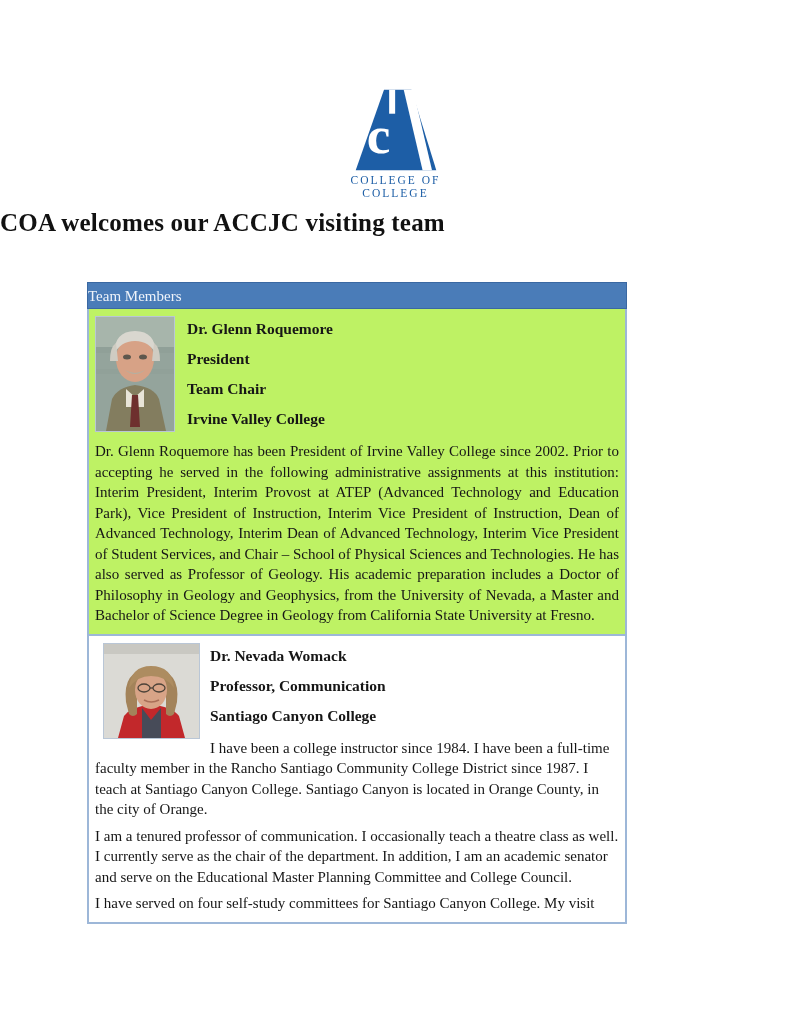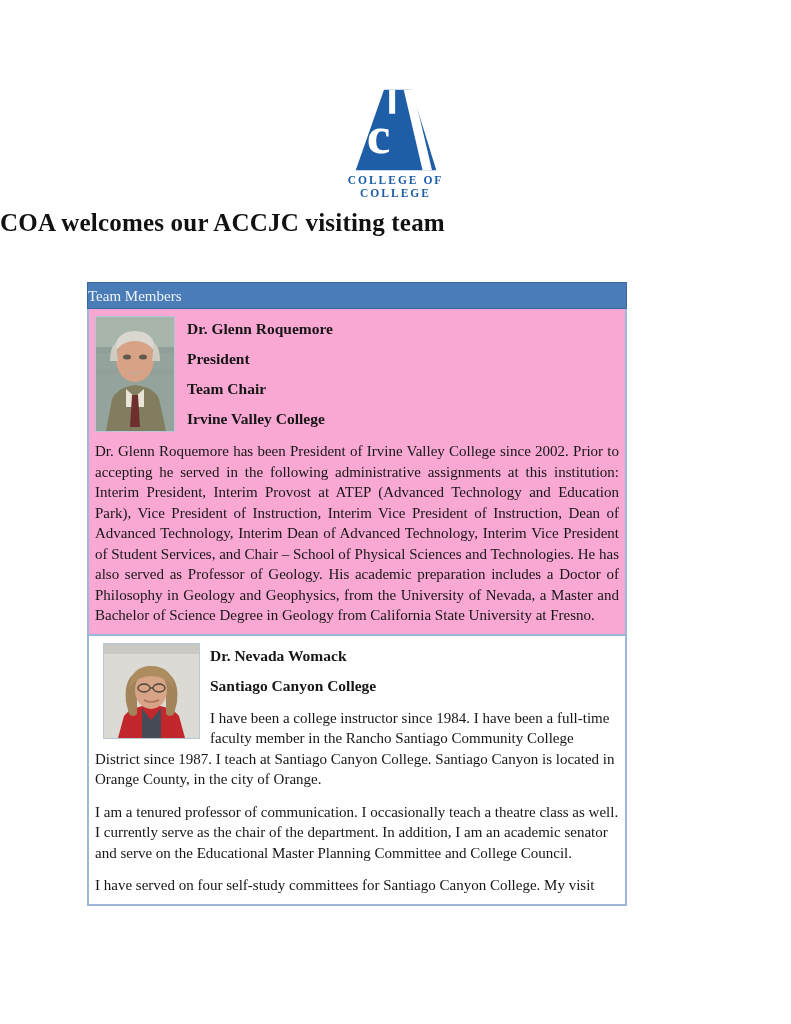--- a/index.html
+++ b/index.html
@@ -5,49 +5,49 @@
   html,body { margin:0; padding:0; background:#ffffff; }
   .page {
     position:relative; width:791px; height:1024px; margin:0 auto;
     background:#ffffff; overflow:hidden;
     font-family:"Liberation Serif","DejaVu Serif",serif;
     color:#161616;
   }
   
   .logo { position:absolute; top:88px; left:0; width:100%; text-align:center; }
   .logo-mark { display:block; margin:0 auto 2px auto; }
-  .logo-text { color:#1d5ea6; font-weight:bold; font-size:11.5px; line-height:13px; letter-spacing:2px; }
+  .logo-text { color:#1d5ea6; font-weight:normal; font-size:11.5px; line-height:13px; letter-spacing:2px; }
   
   .doc-title {
     position:absolute; top:209px; left:0; width:100%; margin:0;
     text-align:left; font-size:25px; font-weight:bold; letter-spacing:0.2px; color:#111;
   }
   
   .team-table { position:absolute; top:282px; left:87px; width:540px; }
   .table-header {
     box-sizing:border-box; width:100%; height:27px; line-height:26px;
     background:#4a7cb8; border:1px solid #3a68a2;
     color:#eef3fa; text-align:left; font-size:15px;
   }
   .cell {
     box-sizing:border-box; width:100%;
     border:2px solid #9db7d8; border-top:none;
     padding:5px 6px 8px 6px; overflow:hidden;
   }
-  .cell-blue  { background:#f9a8d4; }
+  .cell-blue  { background:#bef264; }
   .cell-white { background:#ffffff; }
   .photo { float:left; }
   .photo-1 { margin:2px 12px 4px 0; }
   .photo-2 { margin:2px 10px 2px 8px; }
   .photo svg { display:block; border:1px solid #b9c6d6; }
   .member-lines { margin:0; }
   .member-lines p { margin:0; font-weight:bold; font-size:15.5px; line-height:30px; }
   .bio { margin:7px 0 0 0; font-size:15px; line-height:20.5px; }
   .bio.justified { text-align:justify; }
-  .bio + .bio { margin-top:12px; }
+  .bio + .bio { margin-top:6px; }
 </style>
 </head>
 <body>
 
 <div class="page">
 
   <div class="logo">
     <svg class="logo-mark" width="86" height="84" viewBox="0 0 100 98">
       <polygon points="36,2 68,2 97,96 3,96" fill="#1d5ea6"></polygon>
       <polygon points="59,2 70,2 92,96 81,96" fill="#ffffff"></polygon>
@@ -103,20 +103,21 @@
           <ellipse cx="47" cy="46" rx="16" ry="19" fill="#d8a487"></ellipse>
           <path d="M25 44 Q27 22 47 22 Q68 22 70 44 Q62 32 47 32 Q33 32 25 44 Z" fill="#ad8c60"></path>
           <ellipse cx="40" cy="44" rx="6" ry="4" fill="none" stroke="#4b4238" stroke-width="1.3"></ellipse>
           <ellipse cx="55" cy="44" rx="6" ry="4" fill="none" stroke="#4b4238" stroke-width="1.3"></ellipse>
           <line x1="46" y1="44" x2="49" y2="44" stroke="#4b4238" stroke-width="1.3"></line>
           <path d="M40 56 Q47 60 55 56" fill="none" stroke="#a96f58" stroke-width="1.6"></path>
         </svg>
       </div>
       <div class="member-lines">
         <p>Dr. Nevada Womack</p>
+        <p>Professor, Communication</p>
         <p>Santiago Canyon College</p>
       </div>
       <p class="bio">I have been a college instructor since 1984.  I have been a full-time faculty member in the Rancho Santiago Community College District since 1987.  I teach at Santiago Canyon College.  Santiago Canyon is located in Orange County, in the city of Orange.</p>
       <p class="bio">I am a tenured professor of communication.  I occasionally teach a theatre class as well.  I currently serve as the chair of the department.  In addition, I am an academic senator and serve on the Educational Master Planning Committee and College Council.</p>
       <p class="bio">I have served on four self-study committees for Santiago Canyon College.  My visit</p>
     </div>
 
   </div>
 </div>
 

